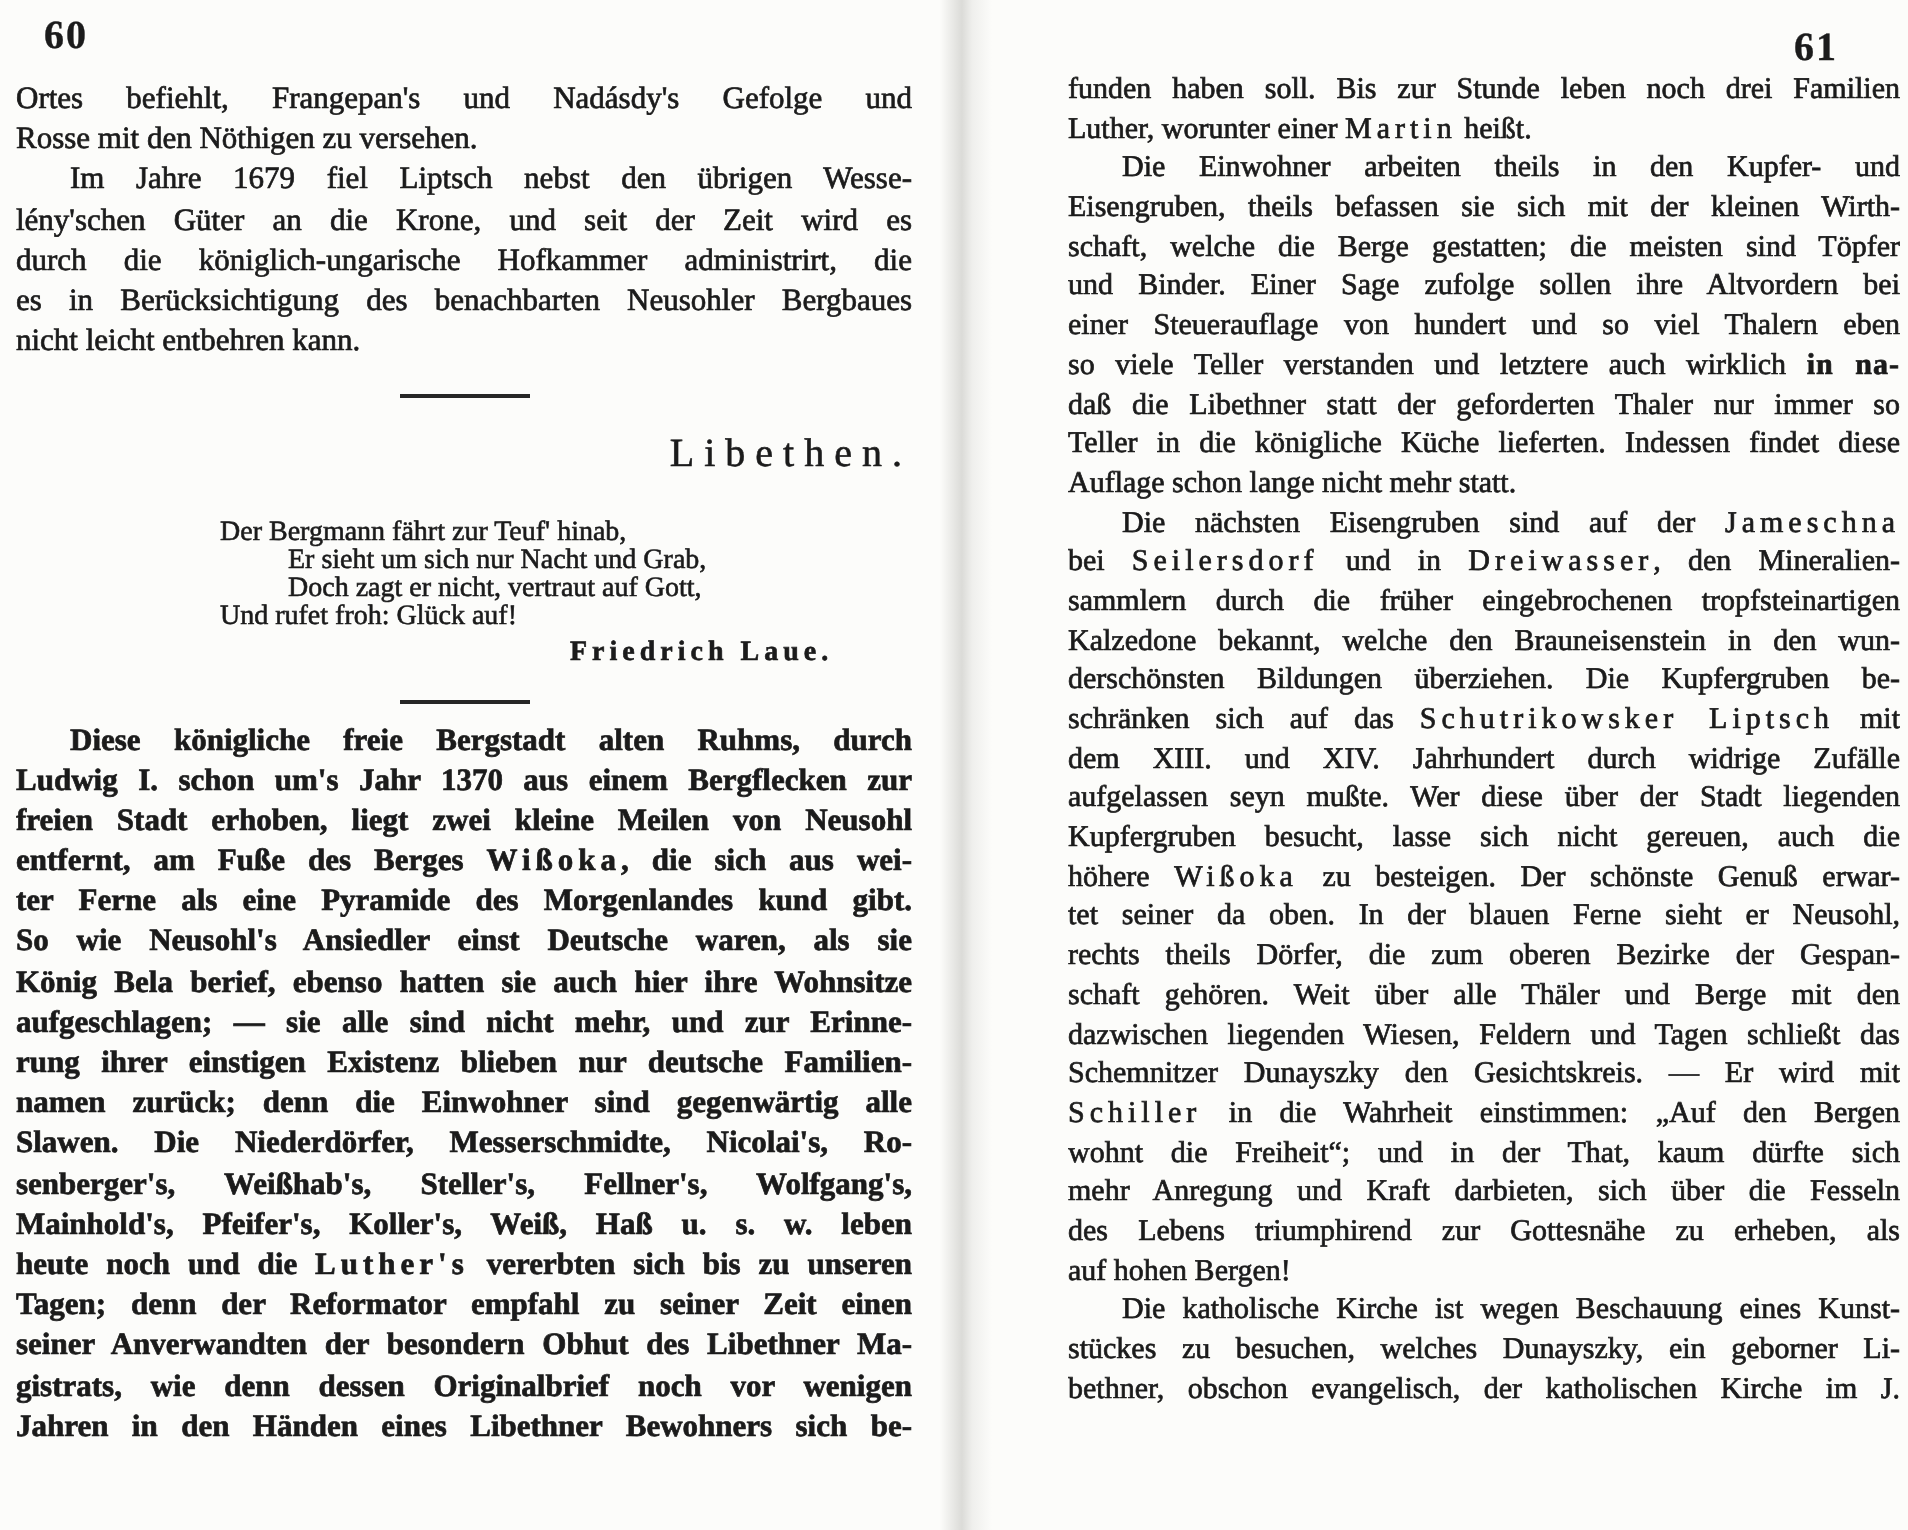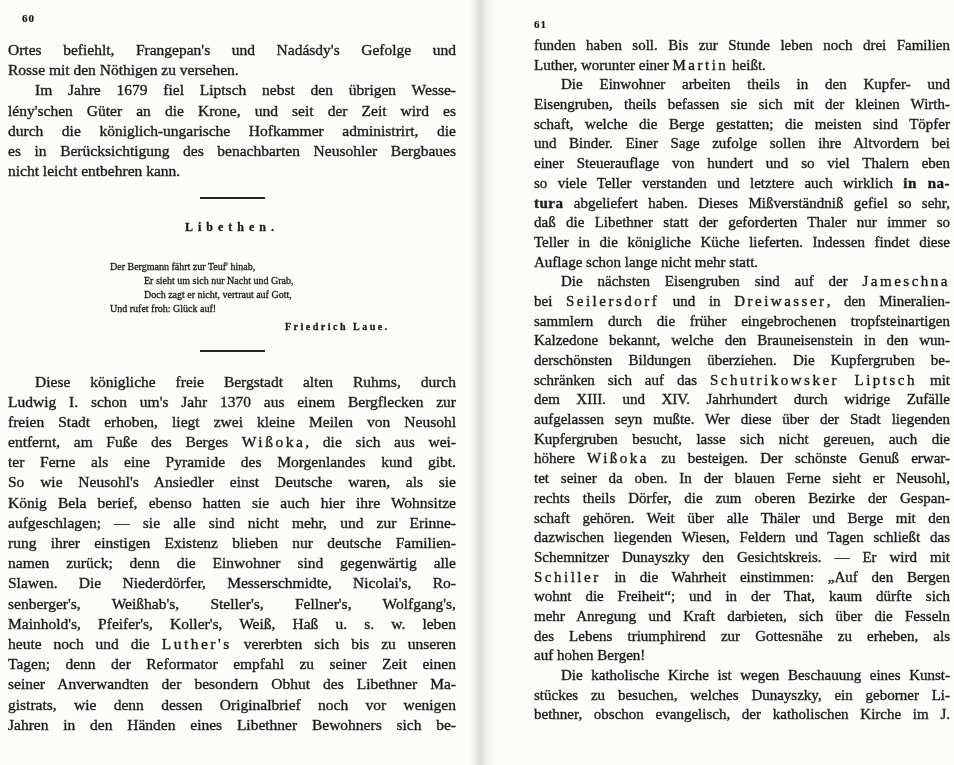--- a/index.html
+++ b/index.html
@@ -10,50 +10,50 @@
   }
   .gutter{
     position:absolute;left:470px;top:0;width:26px;height:765px;
     background:linear-gradient(to right,rgba(125,125,118,0) 0%,rgba(125,125,118,0.26) 42%,rgba(125,125,118,0.10) 62%,rgba(125,125,118,0) 100%);
   }
   .page{position:absolute;top:0;}
   #pageL{left:8px;top:6px;width:448px;font-size:15.5px;}
   #pageR{left:534px;top:8px;width:416px;font-size:15px;}
 
   .pagenum{
-    font-size:11px;font-weight:bold;line-height:20px;letter-spacing:1px;
+    font-size:20px;font-weight:bold;line-height:20px;letter-spacing:1px;
     -webkit-text-stroke:0.2px #1b1b1b;
   }
   #pageL .pagenum{margin:2px 0 0 14px;}
-  #pageR .pagenum{text-align:left;margin:6px 31px 0 0;}
+  #pageR .pagenum{text-align:right;margin:6px 31px 0 0;}
 
   .line{
     text-align:justify;text-align-last:justify;
     overflow:hidden;
     -webkit-text-stroke:0.35px #1b1b1b;
   }
   #pageL .line{height:20.2px;line-height:20.2px;}
   #pageR .line{height:19.7px;line-height:19.7px;}
   .line.first{padding-left:27px;}
   .line.end{text-align:left;text-align-last:auto;}
 
   #pageL .para.p1{margin-top:12px;}
-  #pageL .para.p3{margin-top:20px;}
+  #pageL .para.p3{margin-top:9px;font-weight:bold;}
   #pageR .para.p1{margin-top:2px;}
 
   .divider{width:65px;border-top:2px solid #262626;margin:26px auto 0 auto;}
   .divider.d2{margin-top:16px;}
 
   .heading{
-    margin-top:15px;text-align:center;
-    font-size:12px;font-weight:bold;line-height:26px;letter-spacing:5px;
+    margin-top:15px;text-align:right;
+    font-size:20px;font-weight:normal;line-height:26px;letter-spacing:5px;
     -webkit-text-stroke:0.3px #1b1b1b;
   }
 
-  .poem{margin:20px 0 0 102px;font-size:10px;-webkit-text-stroke:0.3px #1b1b1b;}
+  .poem{margin:20px 0 0 102px;font-size:14px;-webkit-text-stroke:0.3px #1b1b1b;}
   .poem-line{height:13.8px;line-height:13.8px;white-space:nowrap;}
   .poem-line.pind{padding-left:34px;}
   .poem-author{margin:4px 0 0 175px;height:14px;line-height:14px;letter-spacing:2.5px;font-weight:bold;}
 
   .sp{letter-spacing:2.5px;}
   .bn{font-weight:bold;letter-spacing:0.5px;}
 </style>
 </head>
 <body>
 
@@ -114,21 +114,20 @@
           <div class="line">funden haben soll. Bis zur Stunde leben noch drei Familien</div>
           <div class="line end">Luther, worunter einer <span class="sp">Martin</span> heißt.</div>
         </div>
         <div class="para p2">
           <div class="line first">Die Einwohner arbeiten theils in den Kupfer- und</div>
           <div class="line">Eisengruben, theils befassen sie sich mit der kleinen Wirth-</div>
           <div class="line">schaft, welche die Berge gestatten; die meisten sind Töpfer</div>
           <div class="line">und Binder. Einer Sage zufolge sollen ihre Altvordern bei</div>
           <div class="line">einer Steuerauflage von hundert und so viel Thalern eben</div>
           <div class="line">so viele Teller verstanden und letztere auch wirklich <span class="bn">in na-</span></div>
-          <div class="line"><span class="bn">tura</span> abgeliefert haben. Dieses Mißverständniß gefiel so sehr,</div>
           <div class="line">daß die Libethner statt der geforderten Thaler nur immer so</div>
           <div class="line">Teller in die königliche Küche lieferten. Indessen findet diese</div>
           <div class="line end">Auflage schon lange nicht mehr statt.</div>
         </div>
         <div class="para p3">
           <div class="line first">Die nächsten Eisengruben sind auf der <span class="sp">Jameschna</span></div>
           <div class="line">bei <span class="sp">Seilersdorf</span> und in <span class="sp">Dreiwasser</span>, den Mineralien-</div>
           <div class="line">sammlern durch die früher eingebrochenen tropfsteinartigen</div>
           <div class="line">Kalzedone bekannt, welche den Brauneisenstein in den wun-</div>
           <div class="line">derschönsten Bildungen überziehen. Die Kupfergruben be-</div>

